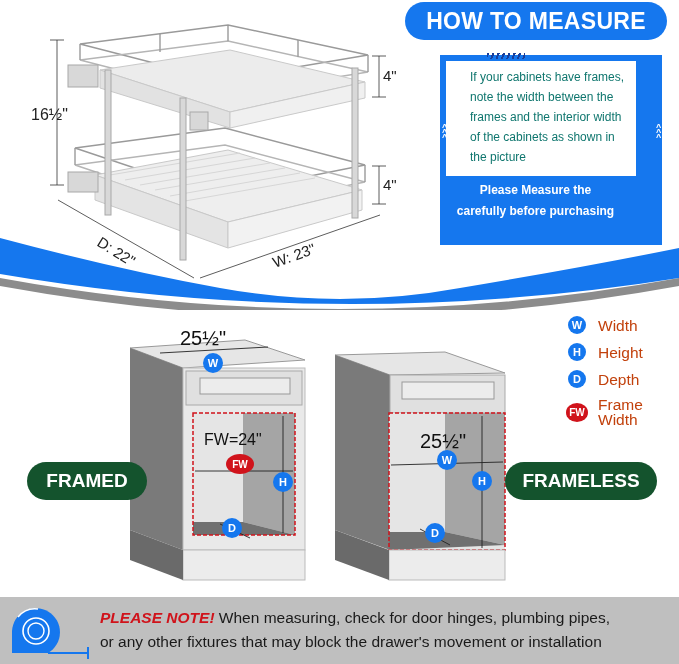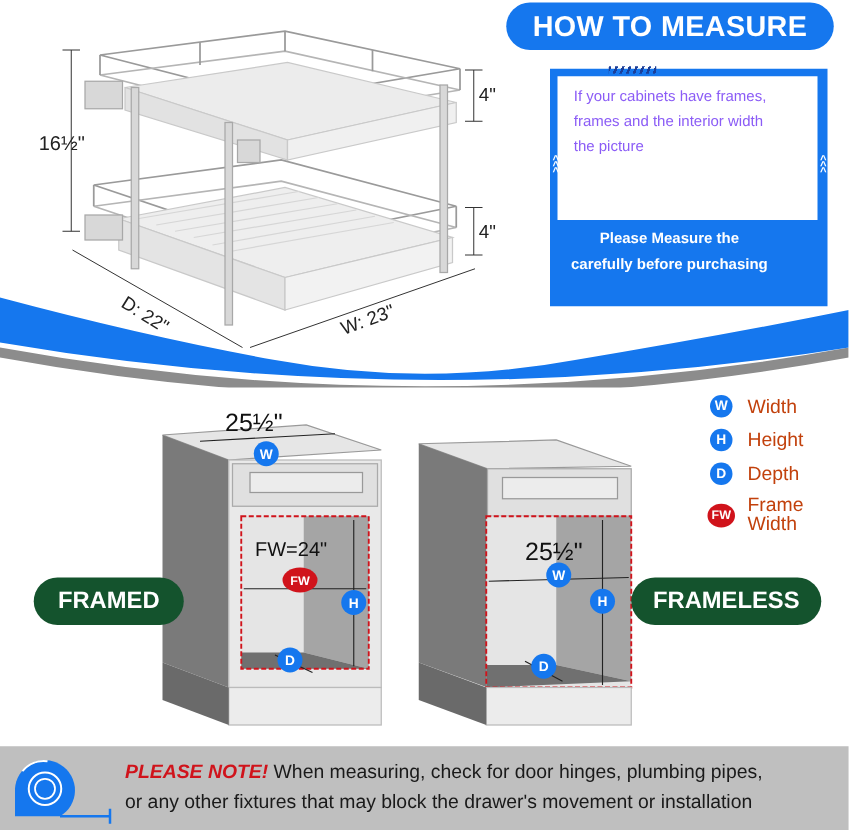--- a/index.html
+++ b/index.html
@@ -15,23 +15,23 @@
     background: #1577ee; border-radius: 19px;
     color: #fff; font-weight: 700; font-size: 23px; letter-spacing: 0.3px;
     display: flex; align-items: center; justify-content: center;
   }
 
   .info-panel {
     position: absolute; left: 440px; top: 55px; width: 222px; height: 190px;
     background: #1577ee;
   }
   .info-inner {
-    position: absolute; left: 446px; top: 61px; width: 208px; height: 115px;
-    background: #fff; padding: 6px 0 0 13px;
-    font-size: 12px; line-height: 20px; color: #8b5cf6;
+    position: absolute; left: 446px; top: 61px; width: 190px; height: 115px;
+    background: #fff; padding: 6px 0 0 24px;
+    font-size: 12px; line-height: 20px; color: #0f766e;
   }
   .info-inner span { display: block; }
   .info-foot {
     position: absolute; left: 440px; top: 180px; width: 191px;
     color: #fff; font-weight: 700; font-size: 12px; line-height: 20.5px; text-align: center;
   }
   .hatch {
     position: absolute; left: 487px; top: 53px; width: 38px; height: 6px;
     background: repeating-linear-gradient(110deg, #1a3e9a 0 2px, transparent 2px 5px);
   }
@@ -140,21 +140,23 @@
   <text x="275" y="268" font-size="15" fill="#222" font-family="Liberation Sans, sans-serif" transform="rotate(-20 275 268)">W: 23"</text>
 </svg>
 
 <div class="title-pill">HOW TO MEASURE</div>
 <div class="info-panel"></div>
 <div class="hatch"></div>
 <div class="chev" style="left:442px; top:125px;">^<br>^<br>^</div>
 <div class="chev" style="left:656px; top:125px;">^<br>^<br>^</div>
 <div class="info-inner">
   <span>If your cabinets have frames,</span>
+  <span>note the width between the</span>
   <span>frames and the interior width</span>
+  <span>of the cabinets as shown in</span>
   <span>the picture</span>
 </div>
 <div class="info-foot">
   <div>Please Measure the</div>
   <div>carefully before purchasing</div>
 </div>
 
 <svg id="wave-svg" viewBox="0 0 679 80" preserveAspectRatio="none">
   <path d="M0 48 Q340 110 679 48 L679 56 Q340 118 0 56 Z" fill="#8c8c8c"></path>
   <path d="M0 8 Q120 40 220 58 Q340 80 460 58 Q580 38 679 18 L679 48 Q340 102 0 44 Z" fill="#1577ee"></path>

